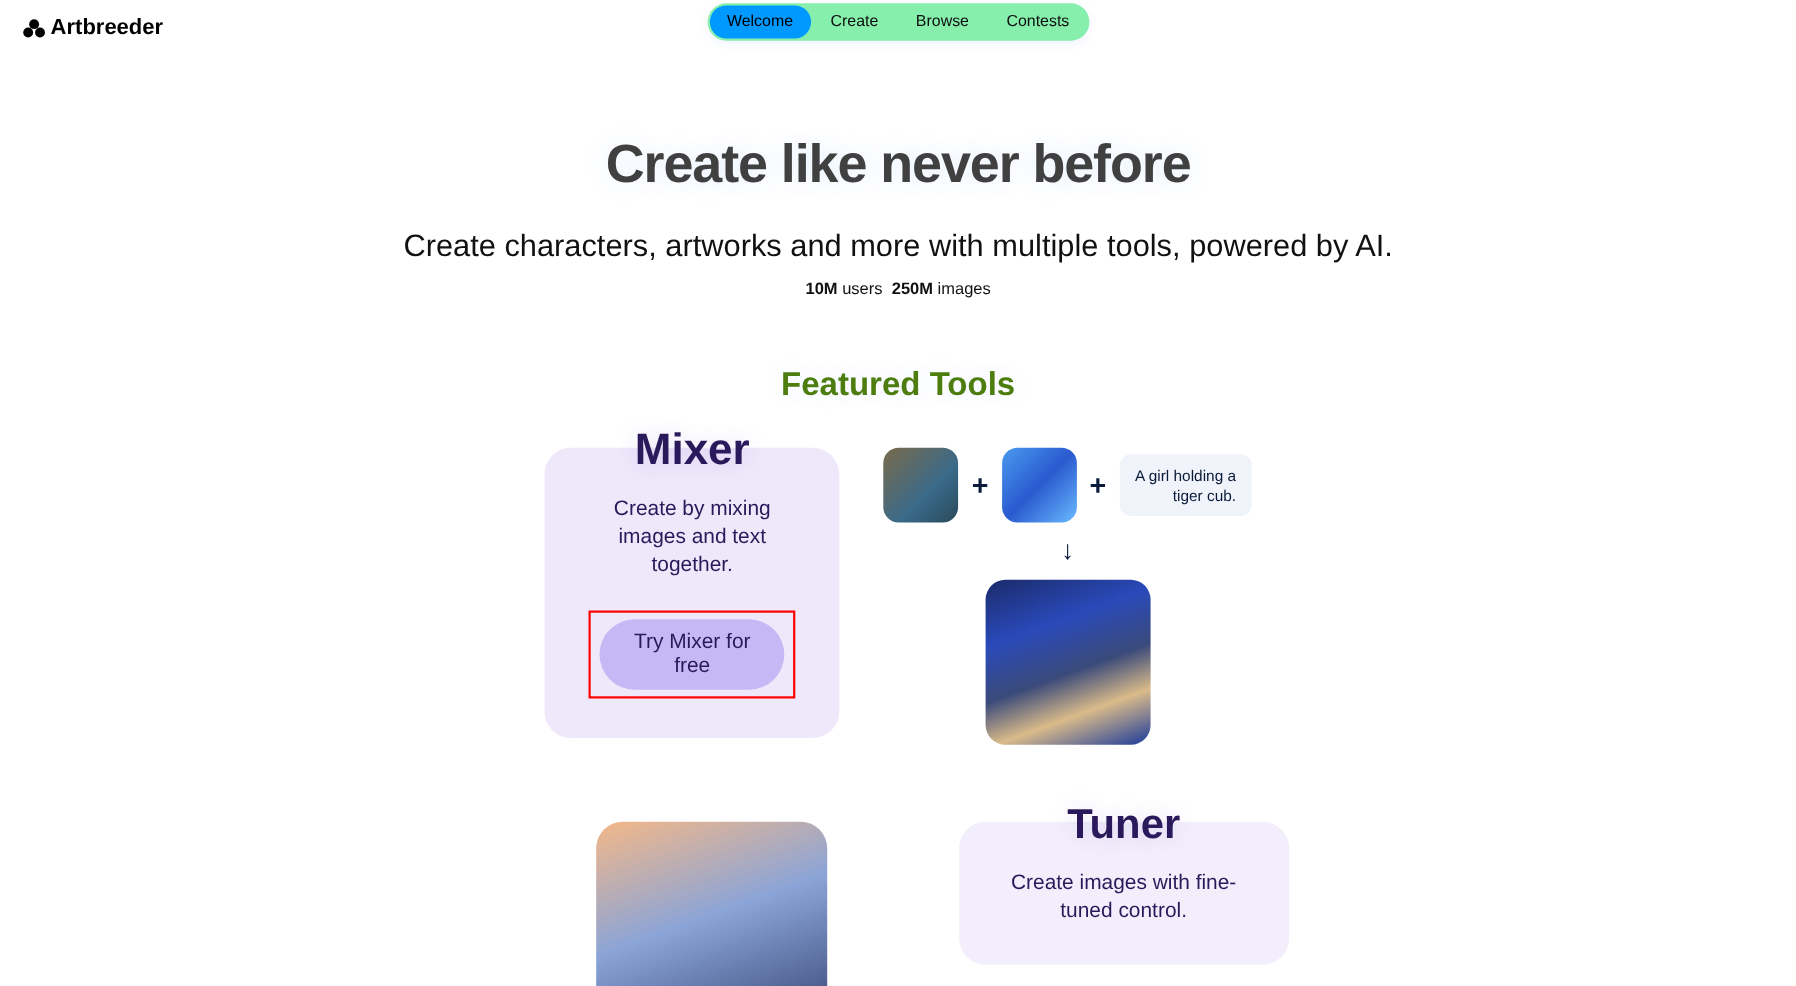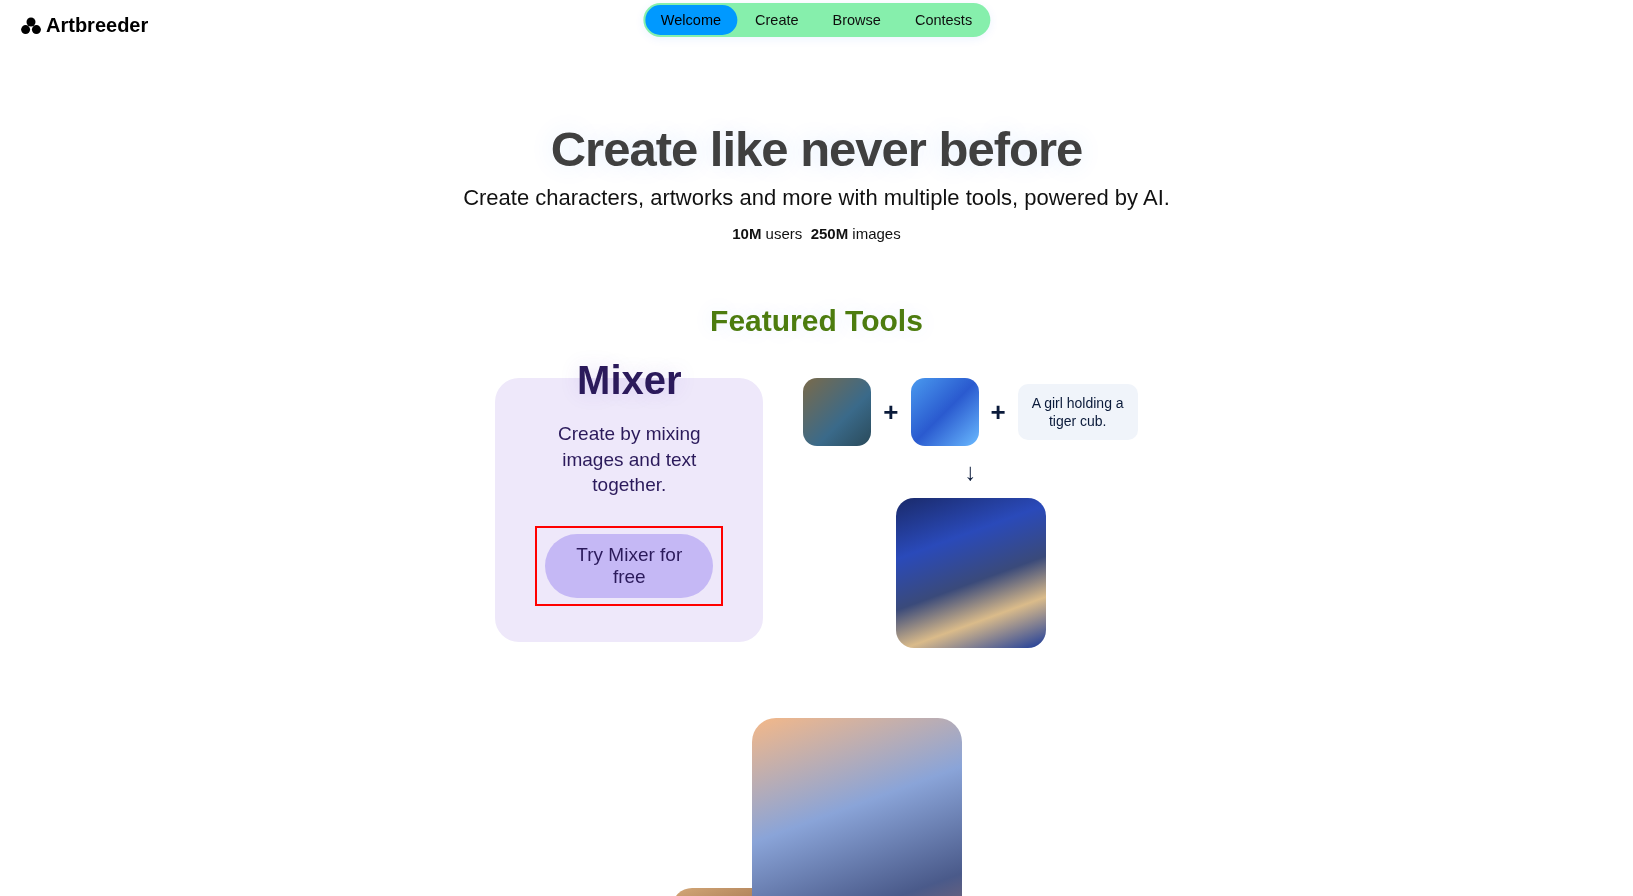--- a/index.html
+++ b/index.html
@@ -65,23 +65,23 @@
   margin-top: 70px;
 }
 .hero-title {
   font-size: 49px;
   font-weight: 800;
   letter-spacing: -1px;
   color: #404040;
   text-shadow: 0 0 24px rgba(0,120,255,0.12);
 }
 .hero-subtitle {
-  font-size: 22px;
+  font-size: 28px;
   color: #111;
-  margin-top: 8px;
+  margin-top: 31px;
   font-weight: 400;
 }
 .stats {
   margin-top: 14px;
   font-size: 15px;
   color: #111;
 }
 .stats strong {
   font-weight: 800;
 }
@@ -165,21 +165,21 @@
   font-weight: 700;
   color: #0a1a3a;
 }
 .prompt-box {
   background: #f0f4fa;
   border-radius: 10px;
   padding: 10px 14px;
   font-size: 14px;
   color: #0a1a3a;
   width: 120px;
-  text-align: center;
+  text-align: right;
   line-height: 1.3;
 }
 .arrow-down {
   font-size: 24px;
   font-weight: 700;
   color: #0a1a3a;
 }
 .result-image {
   width: 150px;
   height: 150px;
@@ -292,13 +292,17 @@
     <div class="arrow-down">↓</div>
     <div class="result-image"></div>
   </div>
 </div>
 
 <div class="tuner-section">
   <div class="tuner-visual">
     <div class="portrait-small"></div>
     <div class="portrait-large"></div>
   </div>
+  <div class="tuner-card">
+    <h3 class="tuner-card-title">Tuner</h3>
+    <p class="tuner-card-desc">Create images with fine-tuned control.</p>
+  </div>
 </div>
 
 </body></html>

